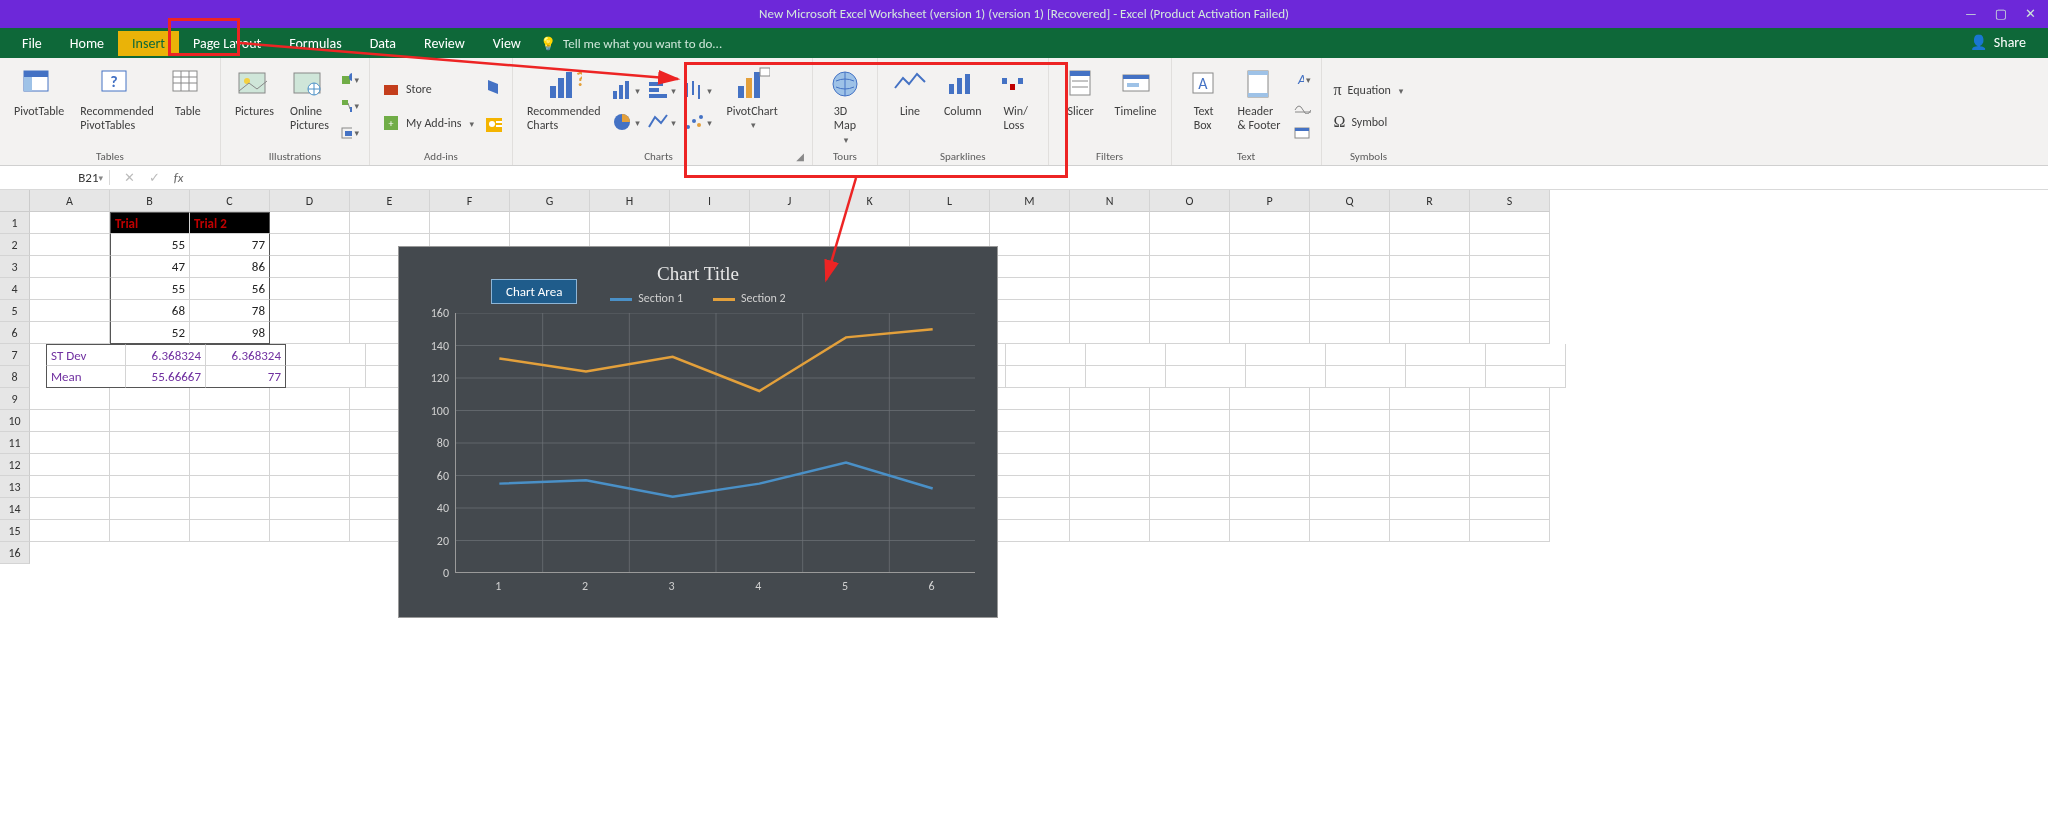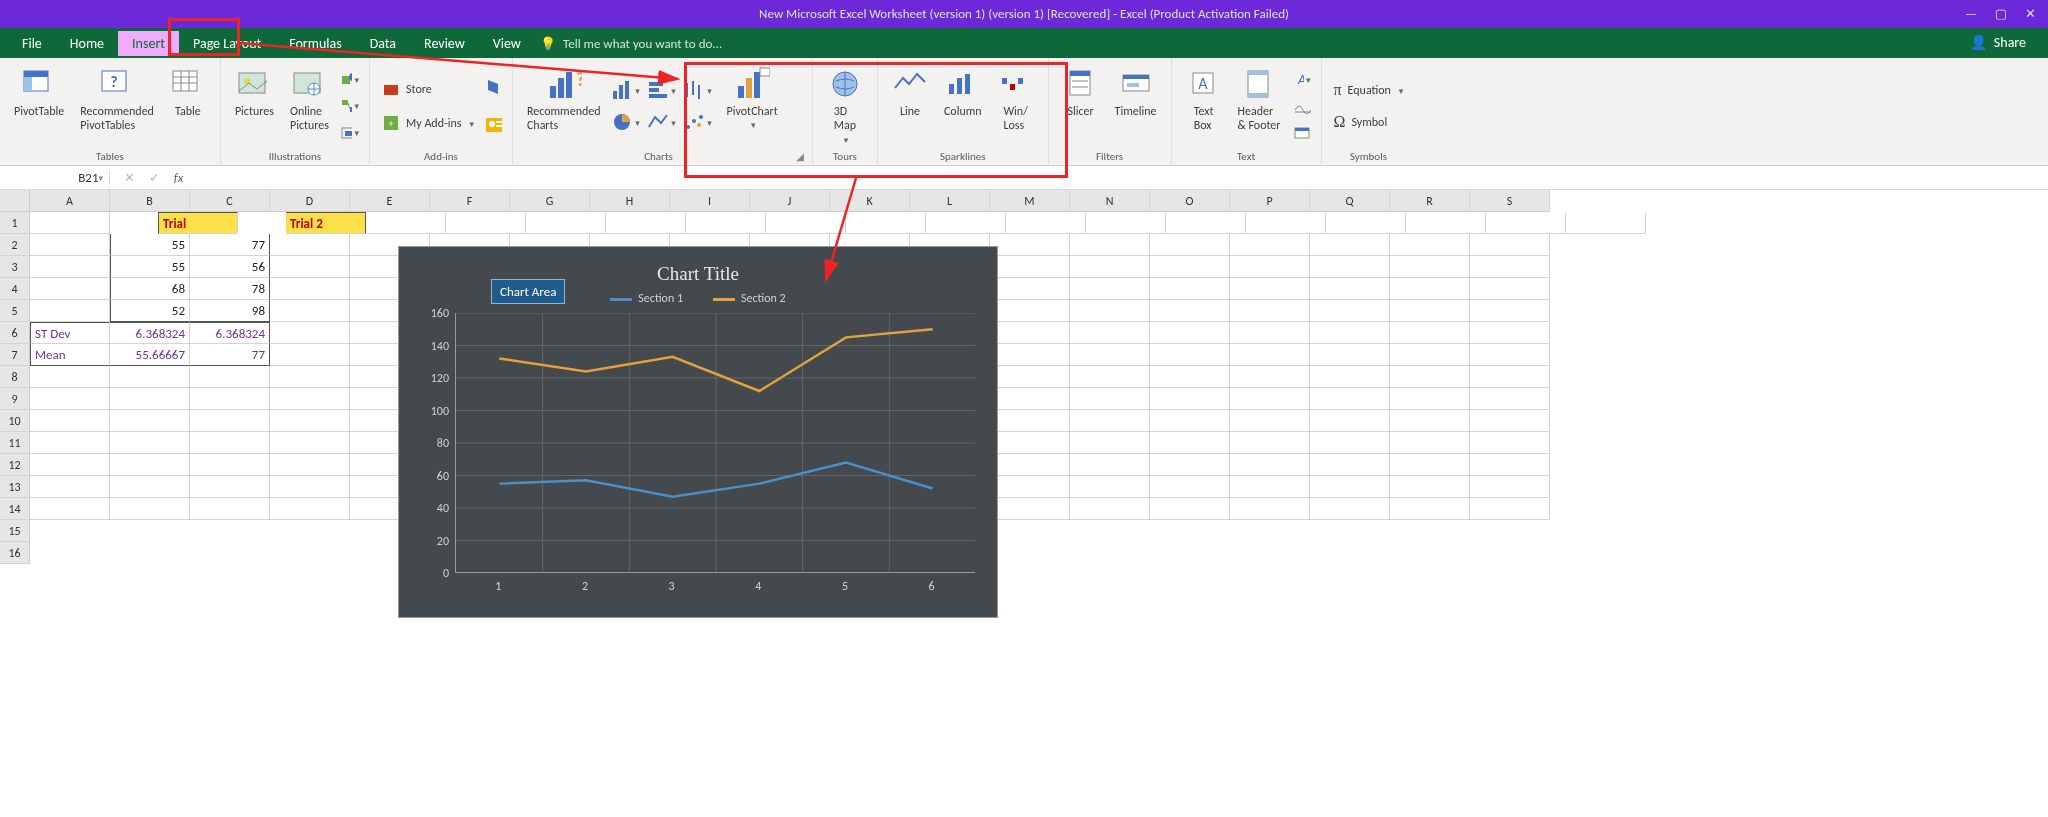--- a/index.html
+++ b/index.html
@@ -3,21 +3,21 @@
 <meta charset="utf-8">
 <style>
 * { margin:0; padding:0; box-sizing:border-box; font-family:'Segoe UI',Calibri,sans-serif; }
 body { width:2048px; height:817px; background:#fff; overflow:hidden; position:relative; }
 
 .titlebar { height:28px; background:#6d28d9; color:#d4e8dd; font-size:13px; line-height:28px; text-align:center; position:relative; }
 .titlebar .right-controls { position:absolute; right:0; top:0; display:flex; gap:18px; padding-right:12px; color:#cfe6d9; }
 
 .menubar { height:30px; background:#0e6839; display:flex; align-items:center; padding-left:8px; color:#fff; font-size:14px; position:relative; }
 .menubar .mitem { padding:4px 14px; cursor:pointer; }
-.menubar .mitem.active { background:#f0abfc; color:#0e6839; }
+.menubar .mitem.active { background:#eab308; color:#0e6839; }
 .menubar .tell { margin-left:6px; color:#cfe6d9; font-size:13px; display:flex; align-items:center; gap:6px; }
 .menubar .share { position:absolute; right:12px; top:0; padding:6px 10px; color:#fff; font-size:14px; display:flex; gap:6px; align-items:center; }
 
 .ribbon { height:108px; background:#f3f2f1; border-bottom:1px solid #d0d0d0; display:flex; }
 .rgroup { border-right:1px solid #e1dfdd; display:flex; flex-direction:column; justify-content:space-between; padding:6px 8px 2px; }
 .rgroup .row { display:flex; gap:4px; flex:1; }
 .rgroup .lbl { text-align:center; font-size:11px; color:#5c5c5c; padding-top:2px; }
 .rbtn { display:flex; flex-direction:column; align-items:center; justify-content:flex-start; padding:2px 6px; font-size:12px; color:#404040; cursor:pointer; gap:2px; line-height:1.2; }
 .rbtn .ic { width:36px; height:36px; display:flex; align-items:center; justify-content:center; }
 .vstack { display:flex; flex-direction:column; gap:4px; font-size:12px; color:#404040; }
@@ -32,31 +32,31 @@
 .rowheads { display:flex; flex-direction:column; }
 .rowheads .sel-all { width:30px; height:22px; background:#e6e6e6; border-right:1px solid #ccc; border-bottom:1px solid #ccc; }
 .rowheads .rh { width:30px; height:22px; background:#e6e6e6; border-right:1px solid #ccc; border-bottom:1px solid #d4d4d4; font-size:12px; color:#333; text-align:center; line-height:22px; }
 
 .cols-area { flex:1; }
 .colheads { display:flex; height:22px; }
 .colheads .ch { width:80px; height:22px; background:#e6e6e6; border-right:1px solid #d4d4d4; border-bottom:1px solid #ccc; font-size:12px; color:#333; text-align:center; line-height:22px; }
 .grid { position:relative; }
 .grid .row { display:flex; height:22px; }
 .grid .cell { width:80px; height:22px; border-right:1px solid #d4d4d4; border-bottom:1px solid #d4d4d4; font-size:13px; color:#222; padding:0 4px; line-height:22px; text-align:right; }
-.cell.hdr { background:#fde047; color:#c00000; font-weight:600; text-align:left;margin-left:48px; }
-.cell.label { color:#7030a0; text-align:left; }
+.cell.hdr { background:#000000; color:#c00000; font-weight:600; text-align:left; }
+.cell.label { color:#7030a0; text-align:left;margin-left:16px; }
 .cell.purple { color:#7030a0; text-align:right; }
 .tbl-border-b { border-bottom:1px solid #555 !important; }
 .tbl-border-r { border-right:1px solid #555 !important; }
 .tbl-border-l { border-left:1px solid #555 !important; }
 .tbl-border-t { border-top:1px solid #555 !important; }
 
 .chart-obj { position:absolute; background:#44494e; border:1px solid #999; }
 .chart-obj .ct-title { color:#e8e8e8; font-family:Liberation Serif, serif; font-size:19px; text-align:center; padding-top:16px; }
-.chart-badge { position:absolute; left:92px; top:32px; background:#1f5c8b; color:#fff; font-size:13px; padding:4px 8px; border:1px solid #8eb5d6; }
+.chart-badge { position:absolute; left:92px; top:32px; background:#1f5c8b; color:#fff; font-size:13px; padding:4px 14px; border:1px solid #8eb5d6; }
 .legend { display:flex; justify-content:center; gap:30px; font-size:12px; color:#d0d0d0; margin-top:6px; }
 .legend .swatch { display:inline-block; width:22px; height:3px; vertical-align:middle; margin-right:6px; }
 .plot { margin-left:56px; margin-top:8px; position:relative; }
 .ytick { position:absolute; right:100%; width:40px; text-align:right; font-size:12px; color:#d0d0d0; padding-right:6px; transform:translateY(-50%); }
 .xtick { position:absolute; top:100%; font-size:12px; color:#d0d0d0; transform:translateX(-50%); padding-top:6px; }
 
 .highlight-insert { position:absolute; border:3px solid #ed2424; pointer-events:none; }
 .highlight-charts { position:absolute; border:3px solid #ed2424; pointer-events:none; }
 .arrow-svg { position:absolute; pointer-events:none; }
 
@@ -532,20 +532,41 @@
           <div class="cell"></div>
           <div class="cell"></div>
           <div class="cell"></div>
           <div class="cell"></div>
           <div class="cell"></div>
           <div class="cell"></div>
           <div class="cell"></div>
         </div>
         <div class="row">
           <div class="cell"></div>
+          <div class="cell tbl-border-l">47</div>
+          <div class="cell tbl-border-r">86</div>
+          <div class="cell"></div>
+          <div class="cell"></div>
+          <div class="cell"></div>
+          <div class="cell"></div>
+          <div class="cell"></div>
+          <div class="cell"></div>
+          <div class="cell"></div>
+          <div class="cell"></div>
+          <div class="cell"></div>
+          <div class="cell"></div>
+          <div class="cell"></div>
+          <div class="cell"></div>
+          <div class="cell"></div>
+          <div class="cell"></div>
+          <div class="cell"></div>
+          <div class="cell"></div>
+        </div>
+        <div class="row">
+          <div class="cell"></div>
           <div class="cell tbl-border-l">55</div>
           <div class="cell tbl-border-r">56</div>
           <div class="cell"></div>
           <div class="cell"></div>
           <div class="cell"></div>
           <div class="cell"></div>
           <div class="cell"></div>
           <div class="cell"></div>
           <div class="cell"></div>
           <div class="cell"></div>

